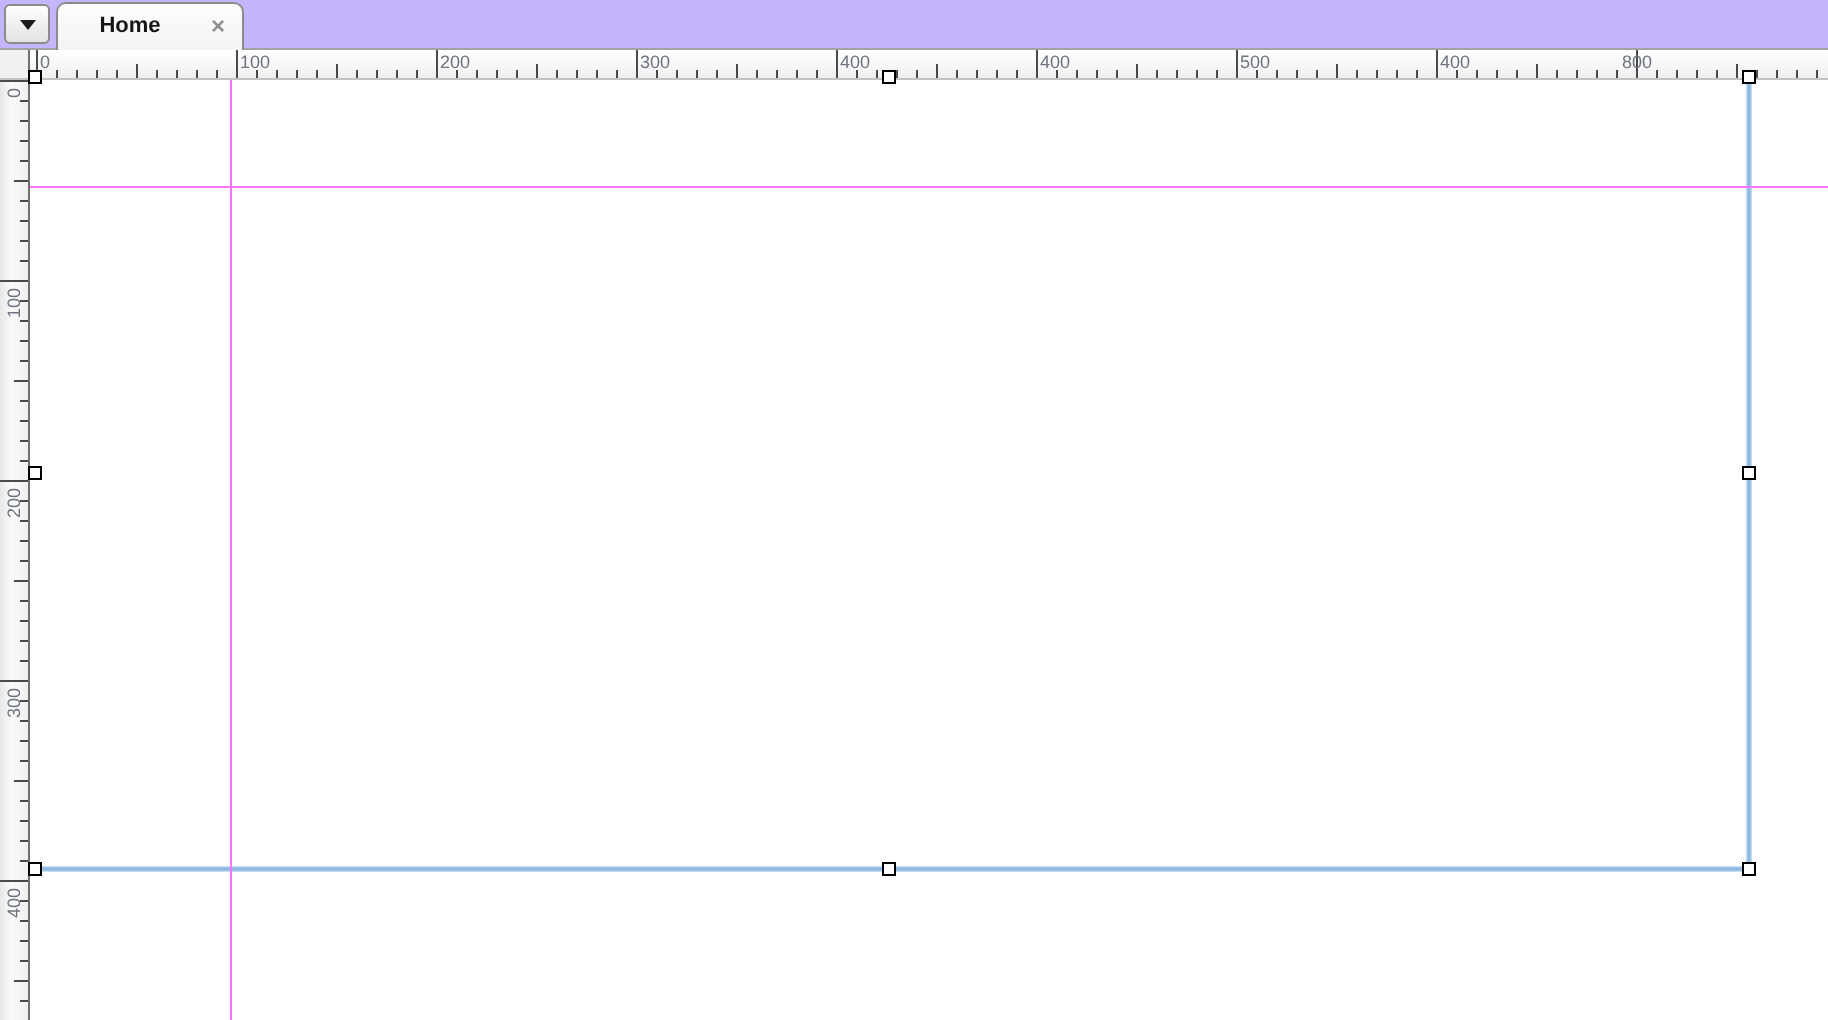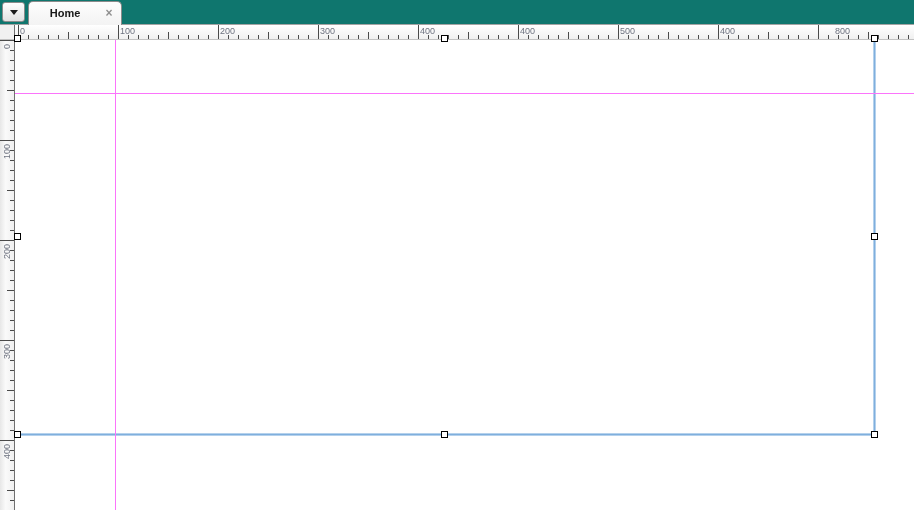--- a/index.html
+++ b/index.html
@@ -7,21 +7,21 @@
   body {
     width:914px; height:510px; overflow:hidden;
     font-family:"Liberation Sans", sans-serif;
     background:#ffffff;
   }
   .app { position:relative; width:914px; height:510px; background:#fff; }
 
   
   .tabbar {
     position:absolute; left:0; top:0; width:914px; height:25px;
-    background:#0f766e; border-bottom:1px solid #a3a3a3;
+    background:#c4b5fd; border-bottom:1px solid #a3a3a3;
   }
   .dd-btn {
     position:absolute; left:2px; top:2px; width:23px; height:20px;
     background:linear-gradient(#fefefe,#e2e2e2);
     border:1px solid #8b8b8b; border-radius:3px;
     display:flex; align-items:center; justify-content:center;
     cursor:default;
   }
   .tri {
     width:0; height:0;
@@ -196,21 +196,21 @@
       <div class="tick" style="left: 883px; height: 4px; background: rgb(74, 74, 74);"></div>
       <div class="tick" style="left: 893px; height: 4px; background: rgb(74, 74, 74);"></div>
       <div class="rlabel" style="left: 5px; color: rgb(110, 115, 128);">0</div>
       <div class="rlabel" style="left: 105px; color: rgb(110, 115, 128);">100</div>
       <div class="rlabel" style="left: 205px; color: rgb(110, 115, 128);">200</div>
       <div class="rlabel" style="left: 305px; color: rgb(110, 115, 128);">300</div>
       <div class="rlabel" style="left: 405px; color: rgb(110, 115, 128);">400</div>
       <div class="rlabel" style="left: 505px; color: rgb(110, 115, 128);">400</div>
       <div class="rlabel" style="left: 605px; color: rgb(110, 115, 128);">500</div>
       <div class="rlabel" style="left: 705px; color: rgb(110, 115, 128);">400</div>
-      <div class="rlabel" style="left: 820px; color: rgb(110, 115, 128); text-align: center;">800</div>
+      <div class="rlabel" style="left: 796px; color: rgb(110, 115, 128); text-align: center;">800</div>
     </div>
   <div class="vruler" id="vruler">
       <div class="tick" style="top: 0px; width: 14px; background: rgb(74, 74, 74);"></div>
       <div class="tick" style="top: 10px; width: 4px; background: rgb(74, 74, 74);"></div>
       <div class="tick" style="top: 20px; width: 4px; background: rgb(74, 74, 74);"></div>
       <div class="tick" style="top: 30px; width: 4px; background: rgb(74, 74, 74);"></div>
       <div class="tick" style="top: 40px; width: 4px; background: rgb(74, 74, 74);"></div>
       <div class="tick" style="top: 50px; width: 7px; background: rgb(74, 74, 74);"></div>
       <div class="tick" style="top: 60px; width: 4px; background: rgb(74, 74, 74);"></div>
       <div class="tick" style="top: 70px; width: 4px; background: rgb(74, 74, 74);"></div>

